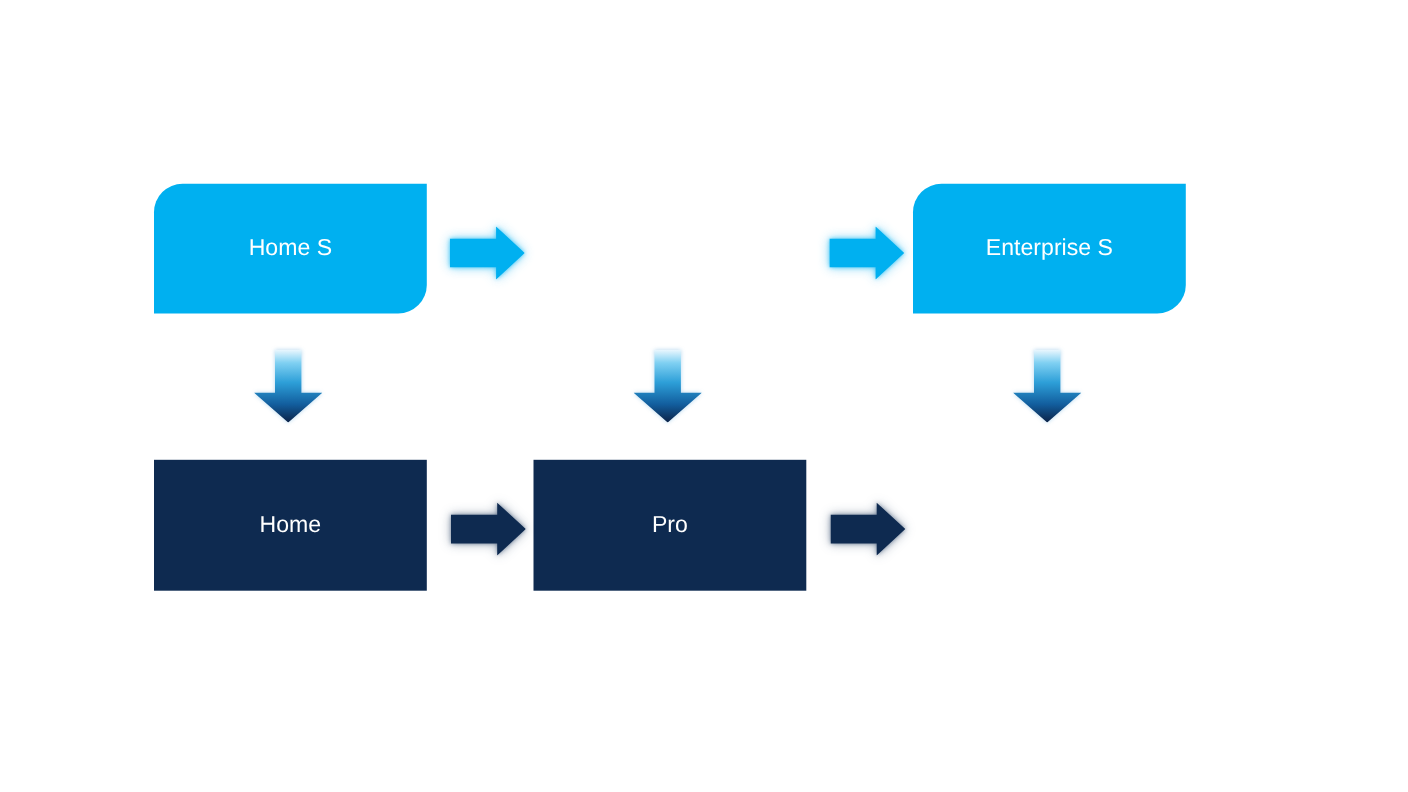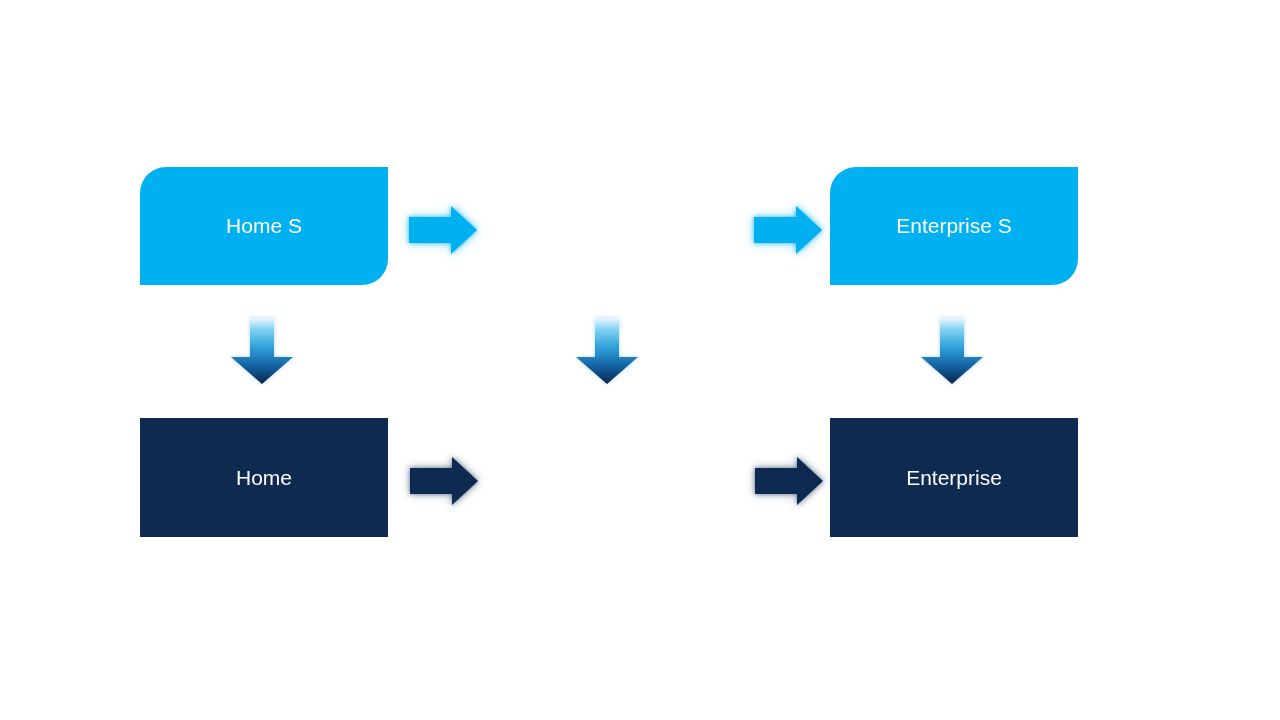--- a/index.html
+++ b/index.html
@@ -91,22 +91,22 @@
   <div class="node top col1">
     <span class="node-label">Home S</span>
   </div>
   <div class="node bottom col1">
     <span class="node-label">Home</span>
   </div>
 
   <div class="node top col3">
     <span class="node-label">Enterprise S</span>
   </div>
-  <div class="node bottom col3">
-    <span class="node-label">Enterprise</span>
+  <div class="node bottom col2">
+    <span class="node-label">Pro</span>
   </div>
 
   <svg class="arrow-right light art1" viewBox="0 0 68 48" aria-hidden="true">
     <polygon points="0,11 42,11 42,0 68,24 42,48 42,37 0,37"></polygon>
   </svg>
   <svg class="arrow-right light art2" viewBox="0 0 68 48" aria-hidden="true">
     <polygon points="0,11 42,11 42,0 68,24 42,48 42,37 0,37"></polygon>
   </svg>
 
   <svg class="arrow-right dark arb1" viewBox="0 0 68 48" aria-hidden="true">

